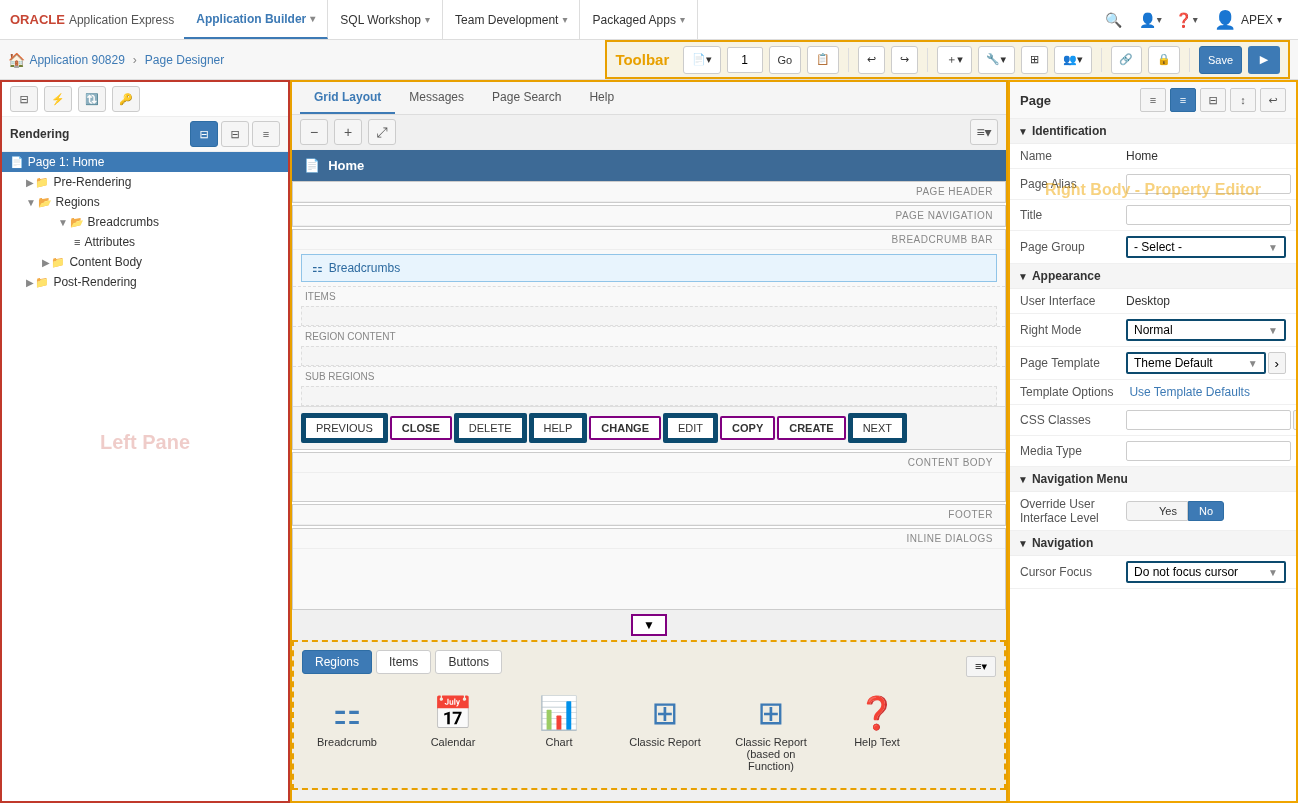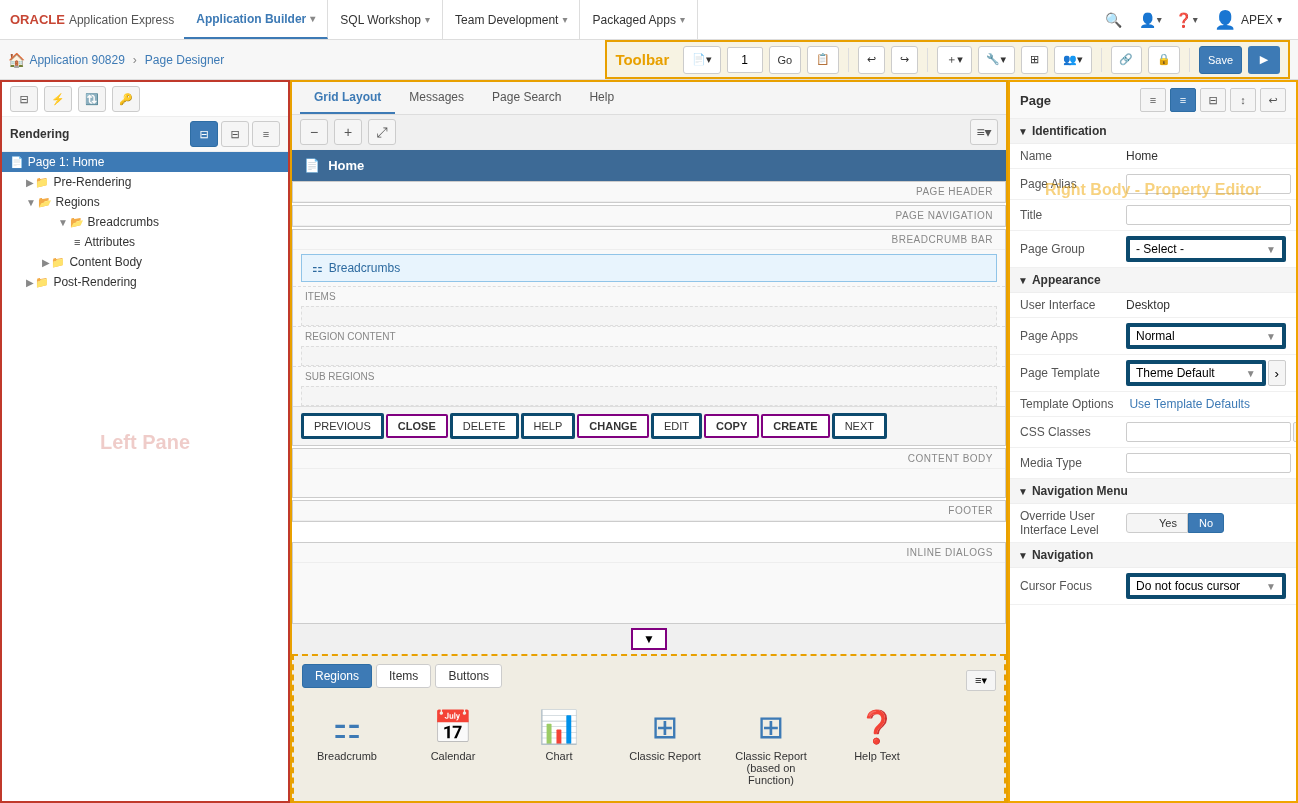--- a/index.html
+++ b/index.html
@@ -134,21 +134,21 @@
       display: flex; align-items: center; gap: 6px; font-size: 12px; color: #2d6a9f;
     }
     .sub-section {
       padding: 4px 12px; font-size: 10px; color: #888; text-transform: uppercase; border-top: 1px dashed #ddd;
     }
     .action-buttons-row {
       display: flex; align-items: center; padding: 6px 8px; gap: 2px; background: #f5f5f5;
       border-top: 1px solid #ddd; flex-wrap: wrap;
     }
     .action-btn {
-      padding: 4px 10px; border: 3px solid #0c4a6e; background: #fff; font-size: 11px;
+      padding: 4px 10px; border: 5px solid #0c4a6e; background: #fff; font-size: 11px;
       color: #333; cursor: pointer; border-radius: 2px;
     }
     .action-btn.highlighted {
       border: 2px solid #800080; font-weight: bold;
     }
 
     
     .gallery-area {
       border: 2px dashed #e8a000; background: rgba(255,200,0,0.05);
       padding: 8px;
@@ -219,21 +219,21 @@
     .prop-row {
       display: flex; align-items: center; padding: 5px 10px; border-bottom: 1px solid #f0f0f0; gap: 16px;
     }
     .prop-label { color: #555; font-size: 12px; min-width: 90px; flex-shrink: 0; }
     .prop-value { font-size: 12px; color: #333; flex: 1; }
     .prop-input {
       flex: 1; border: 1px solid #ccc; border-radius: 2px; padding: 2px 4px; font-size: 12px;
     }
     .prop-select {
       flex: 1; display: flex; align-items: center; justify-content: space-between;
-      border: 4px solid #0c4a6e; border-radius: 2px; padding: 2px 6px; font-size: 12px;
+      border: 2px solid #0c4a6e; border-radius: 2px; padding: 2px 6px; font-size: 12px;
       cursor: pointer; background: #fff;
     }
     .prop-select-arrow { font-size: 10px; color: #888; }
     .toggle-group { display: flex; gap: 0; }
     .toggle-btn {
       padding: 3px 10px; border: 1px solid #ccc; font-size: 11px; cursor: pointer;
       background: #f5f5f5; color: #333;
     }
     .toggle-btn:first-child { border-radius: 3px 0 0 3px; padding-left: 32px; }
     .toggle-btn:last-child { border-radius: 0 3px 3px 0; }
@@ -447,21 +447,21 @@
 
         <div class="section-row" style="margin-top:2px;">
           <div class="section-label">CONTENT BODY</div>
           <div style="height:28px;"></div>
         </div>
 
         <div class="section-row" style="margin-top:2px;">
           <div class="section-label">FOOTER</div>
         </div>
 
-        <div class="section-row" style="margin-top:20px;">
+        <div class="section-row" style="margin-top:2px;">
           <div class="section-label">INLINE DIALOGS</div>
           <div style="height:60px;"></div>
         </div>
       </div>
 
       <div style="display:flex;justify-content:center;margin:4px 0;">
         <div style="border:2px solid #800080;padding:2px 10px;cursor:pointer;background:#fff;font-size:12px;">▼</div>
       </div>
 
       <div class="gallery-area">
@@ -550,21 +550,21 @@
 
       <div class="section-header">
         <span class="triangle">▼</span>
         <span>Appearance</span>
       </div>
       <div class="prop-row">
         <span class="prop-label">User Interface</span>
         <span class="prop-value">Desktop</span>
       </div>
       <div class="prop-row">
-        <span class="prop-label">Page Apps</span>
+        <span class="prop-label">Right Mode</span>
         <div class="prop-select">
           <span>Normal</span>
           <span class="prop-select-arrow">▼</span>
         </div>
       </div>
       <div class="prop-row">
         <span class="prop-label">Page Template</span>
         <div style="flex:1;display:flex;gap:2px;">
           <div class="prop-select" style="flex:1;">
             <span>Theme Default</span>

